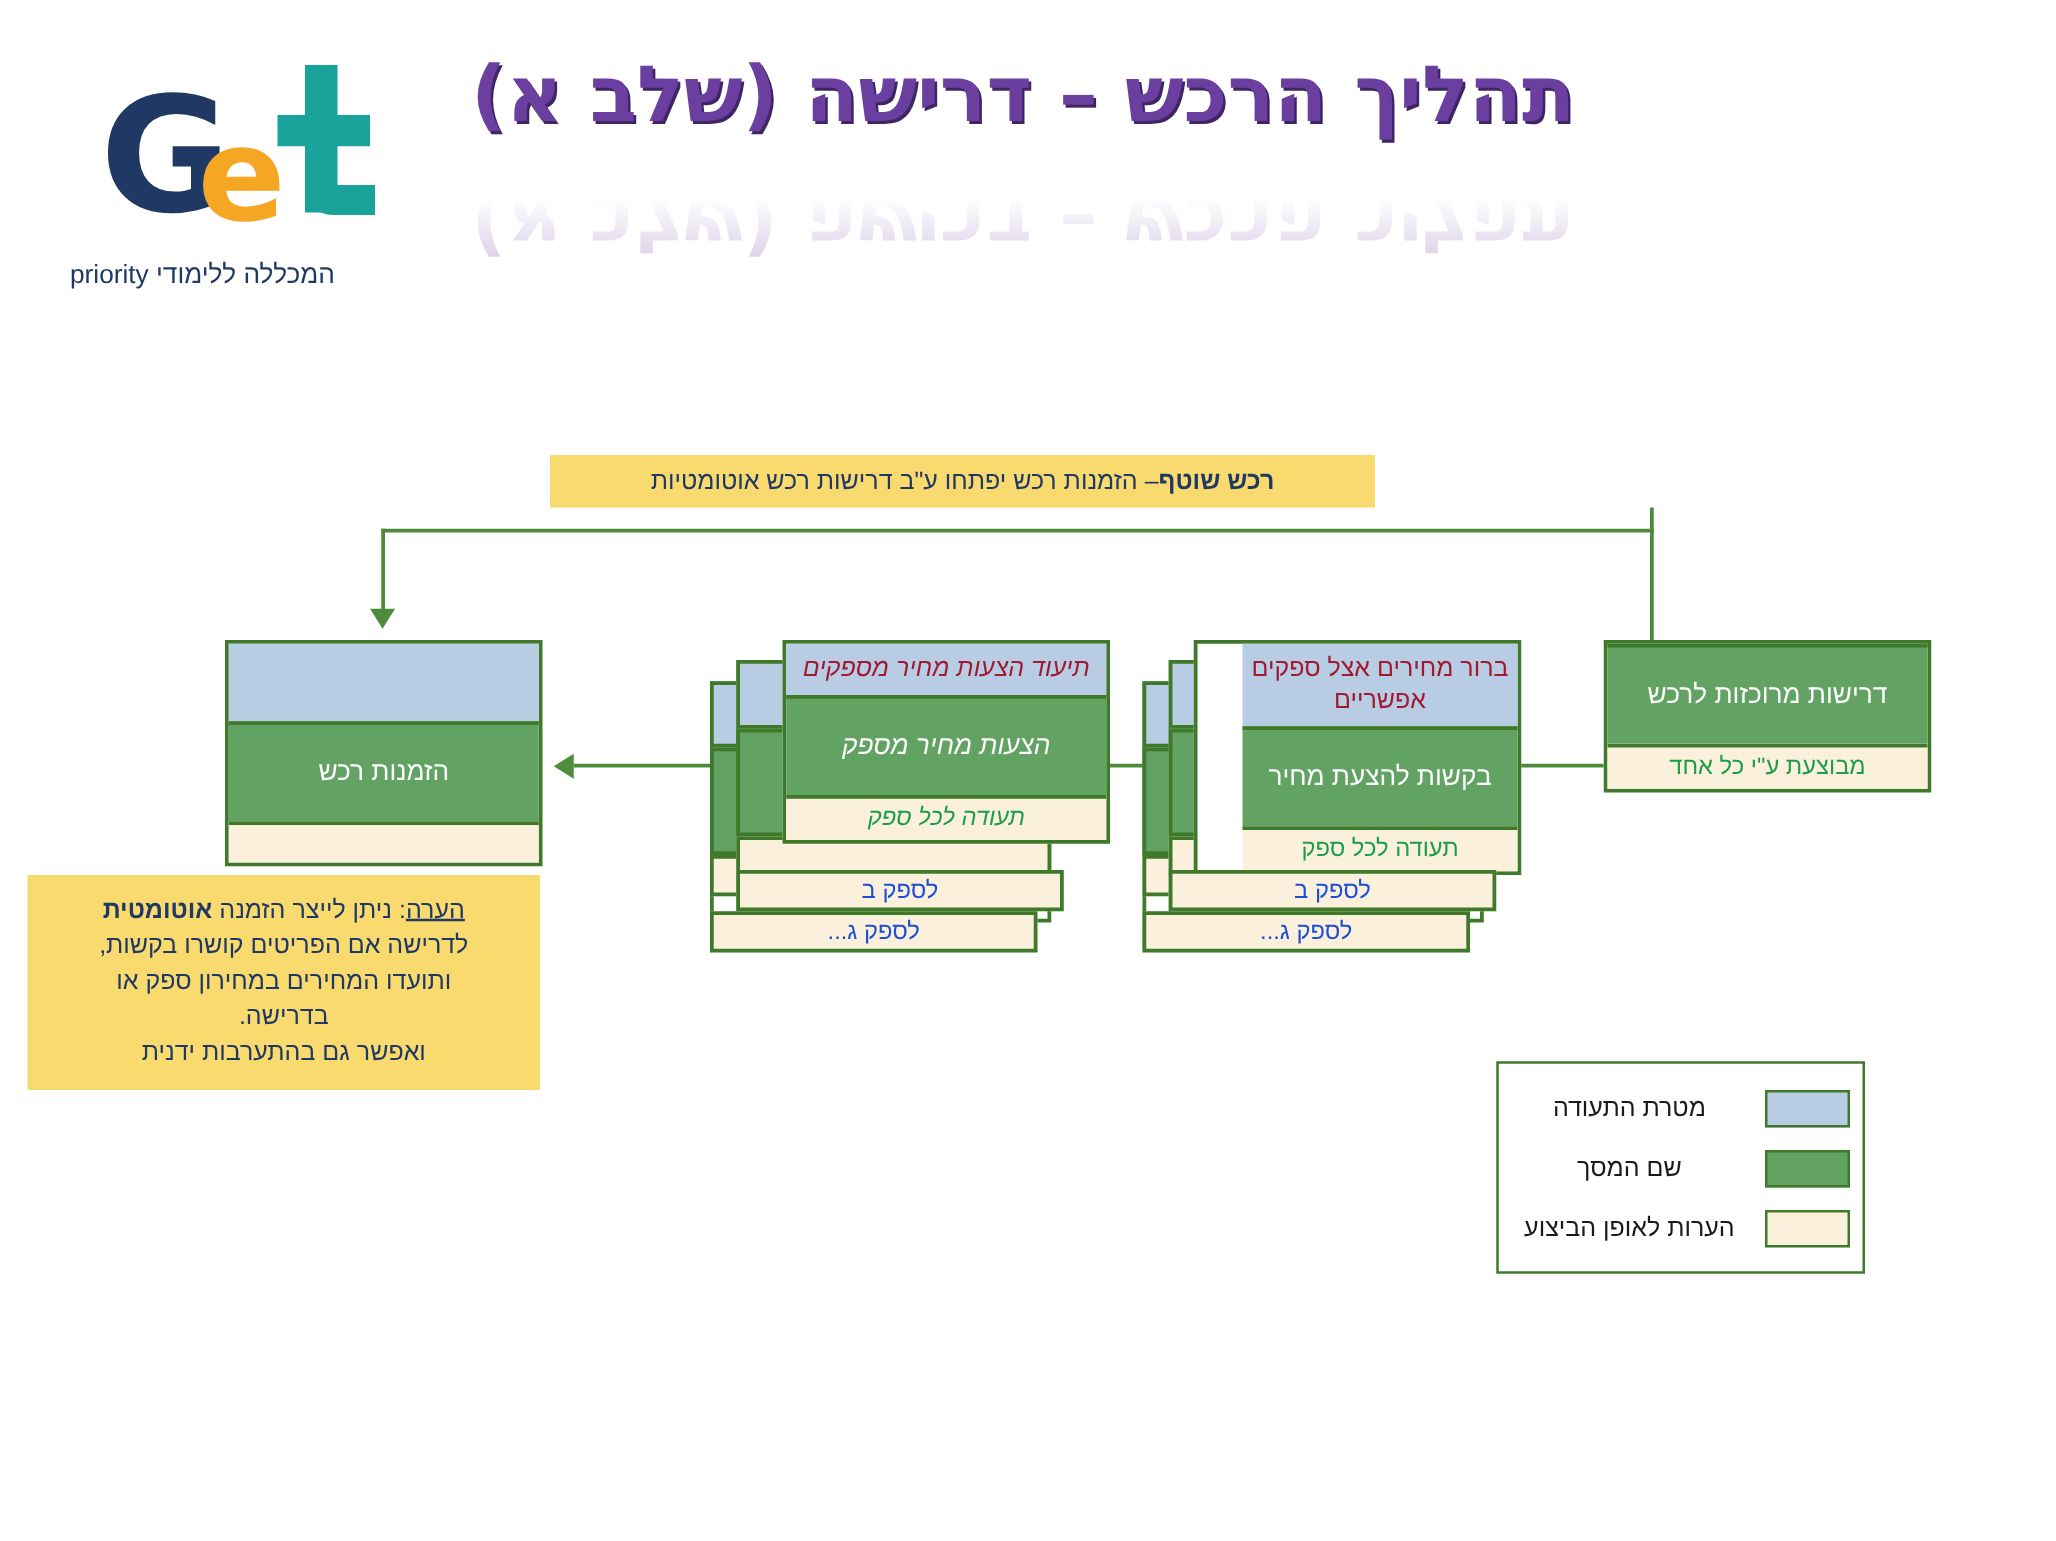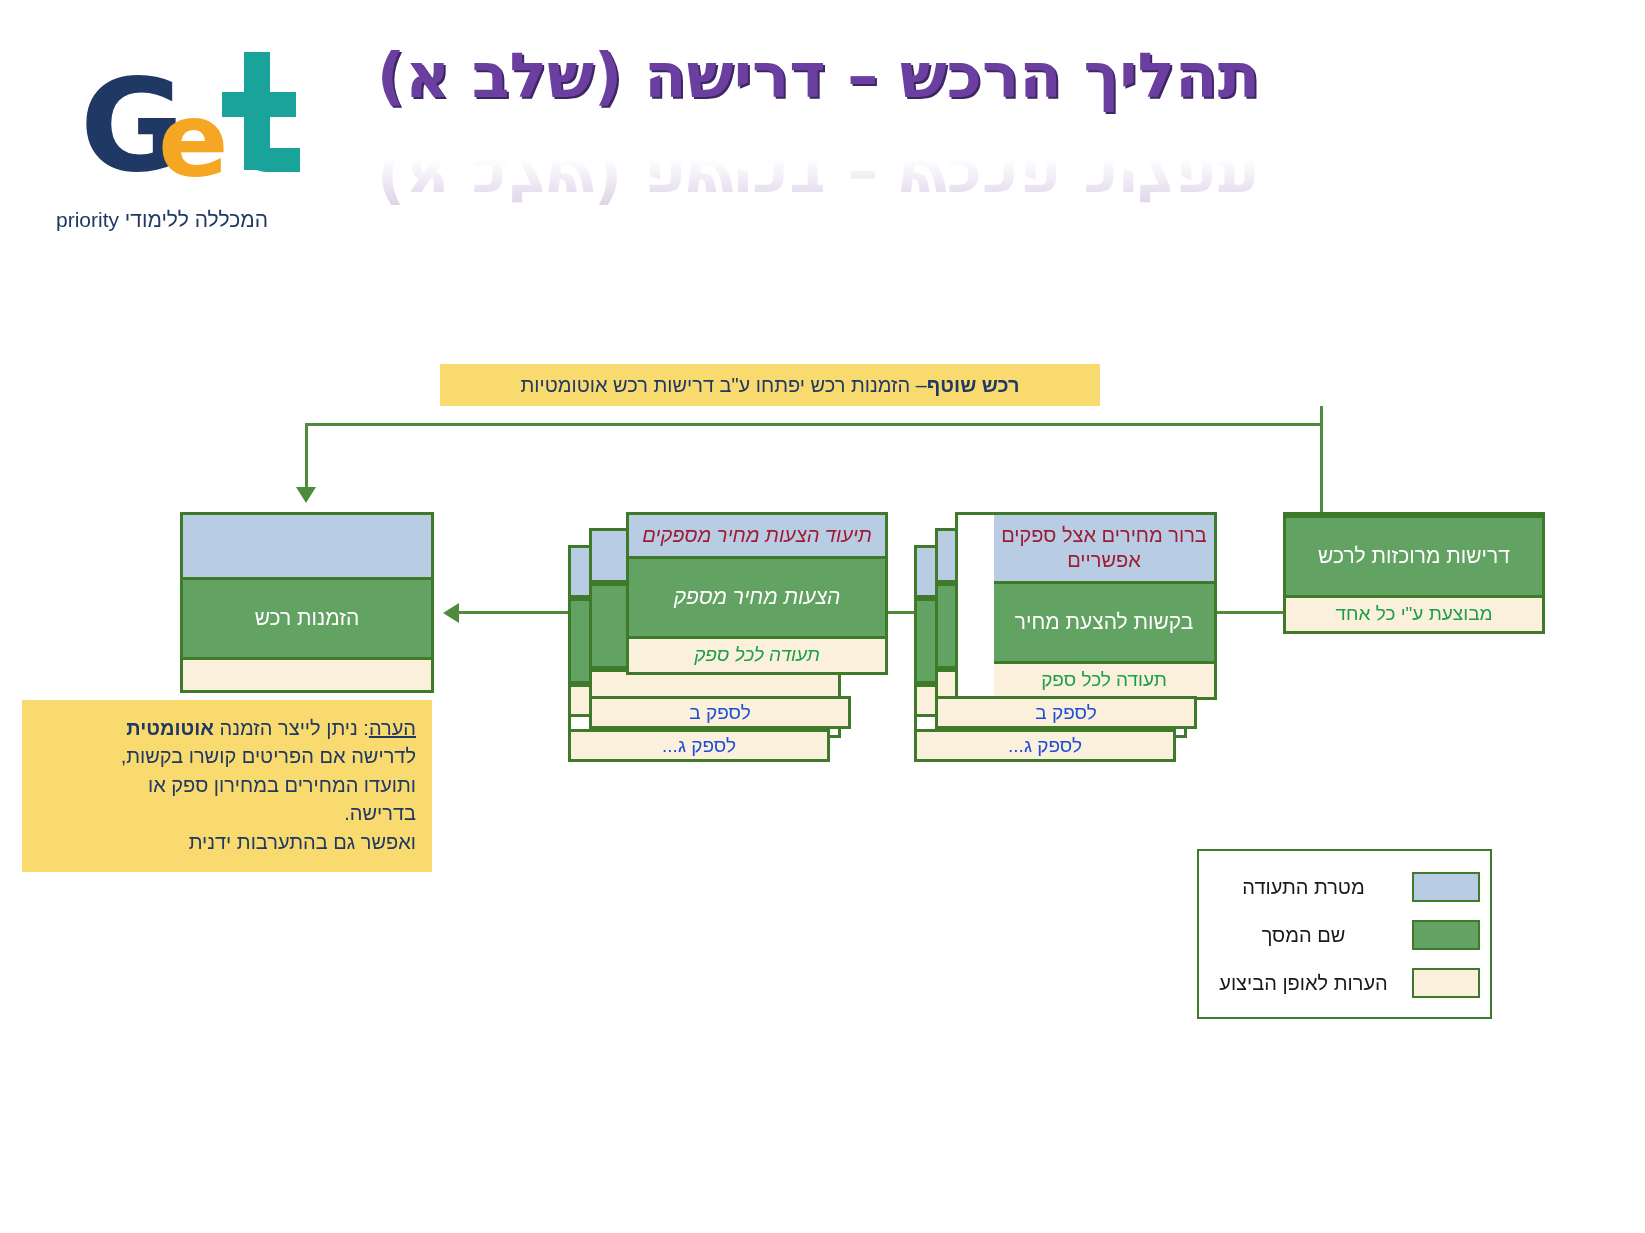--- a/index.html
+++ b/index.html
@@ -119,21 +119,21 @@
     color:#1d4ed8;font-size:19px;line-height:1;
     display:flex;align-items:center;justify-content:center;
     direction:rtl;
   }
 
   
   .notebox{
     position:absolute;left:22px;top:700px;width:410px;
     background:#F9DA6E;color:#1F3864;
     padding:14px 16px 16px 16px;box-sizing:border-box;
-    direction:rtl;text-align:right;
+    direction:rtl;text-align:center;
     font-size:20px;line-height:1.42;
   }
   .notebox .u{text-decoration:underline;}
   .notebox b{font-weight:bold;}
 
   
   .legend{
     position:absolute;left:1197px;top:849px;width:295px;height:170px;
     border:2px solid #3E7A2A;background:#ffffff;box-sizing:border-box;
     padding:12px 10px;direction:rtl;

